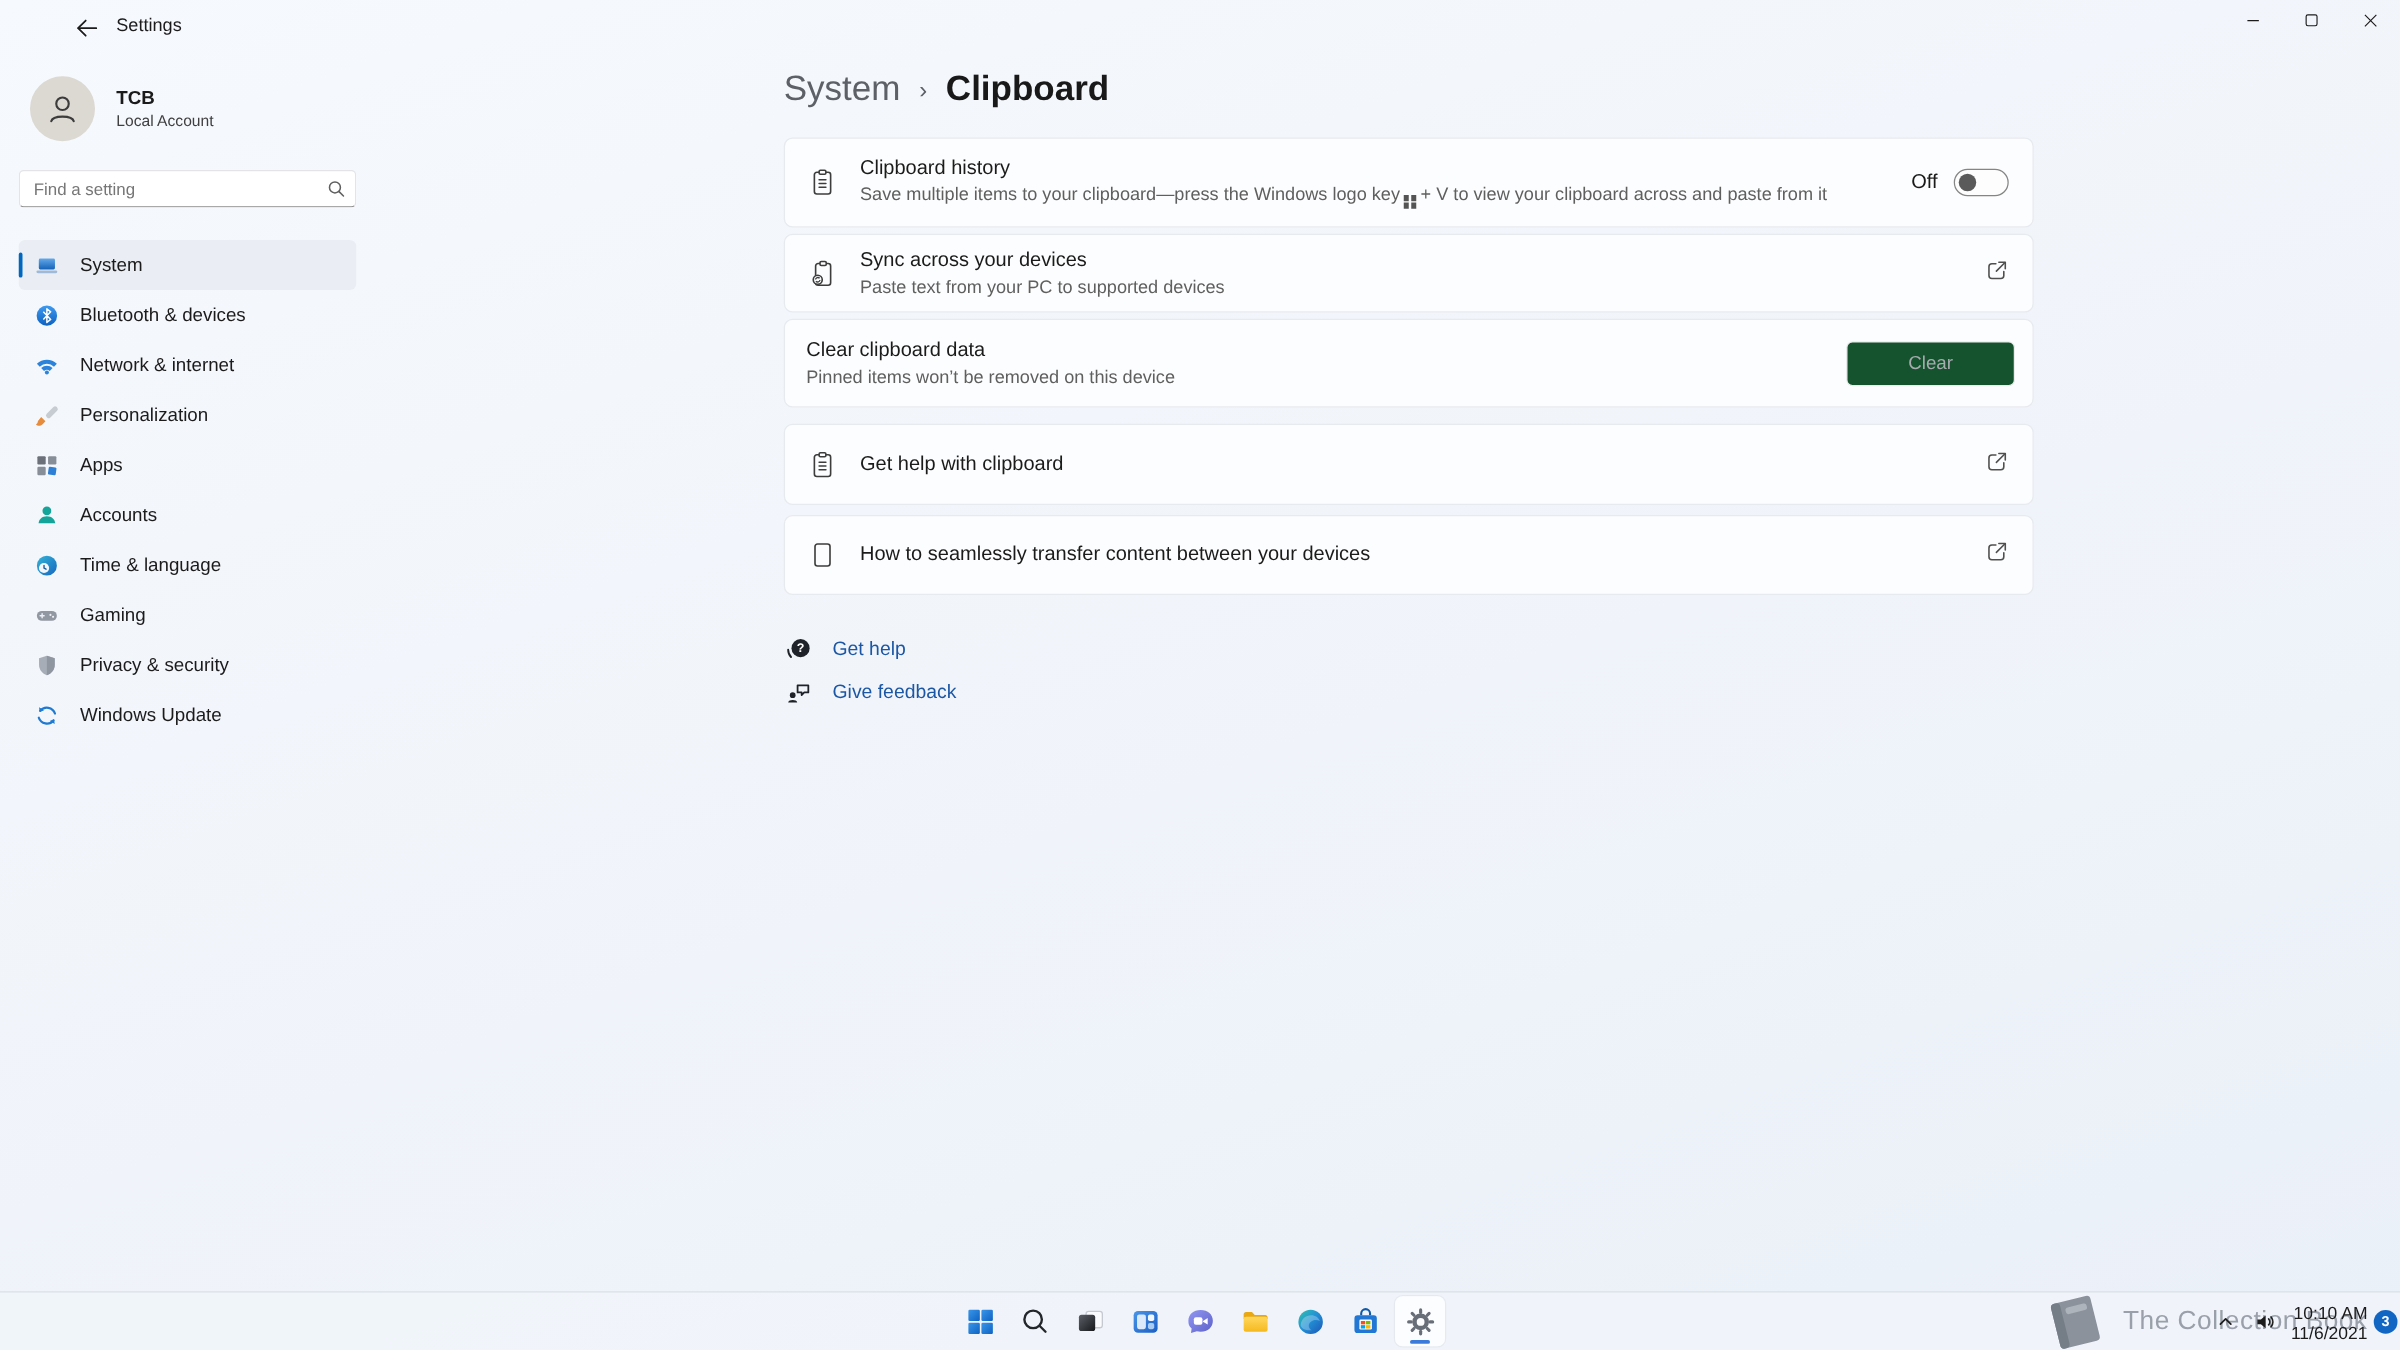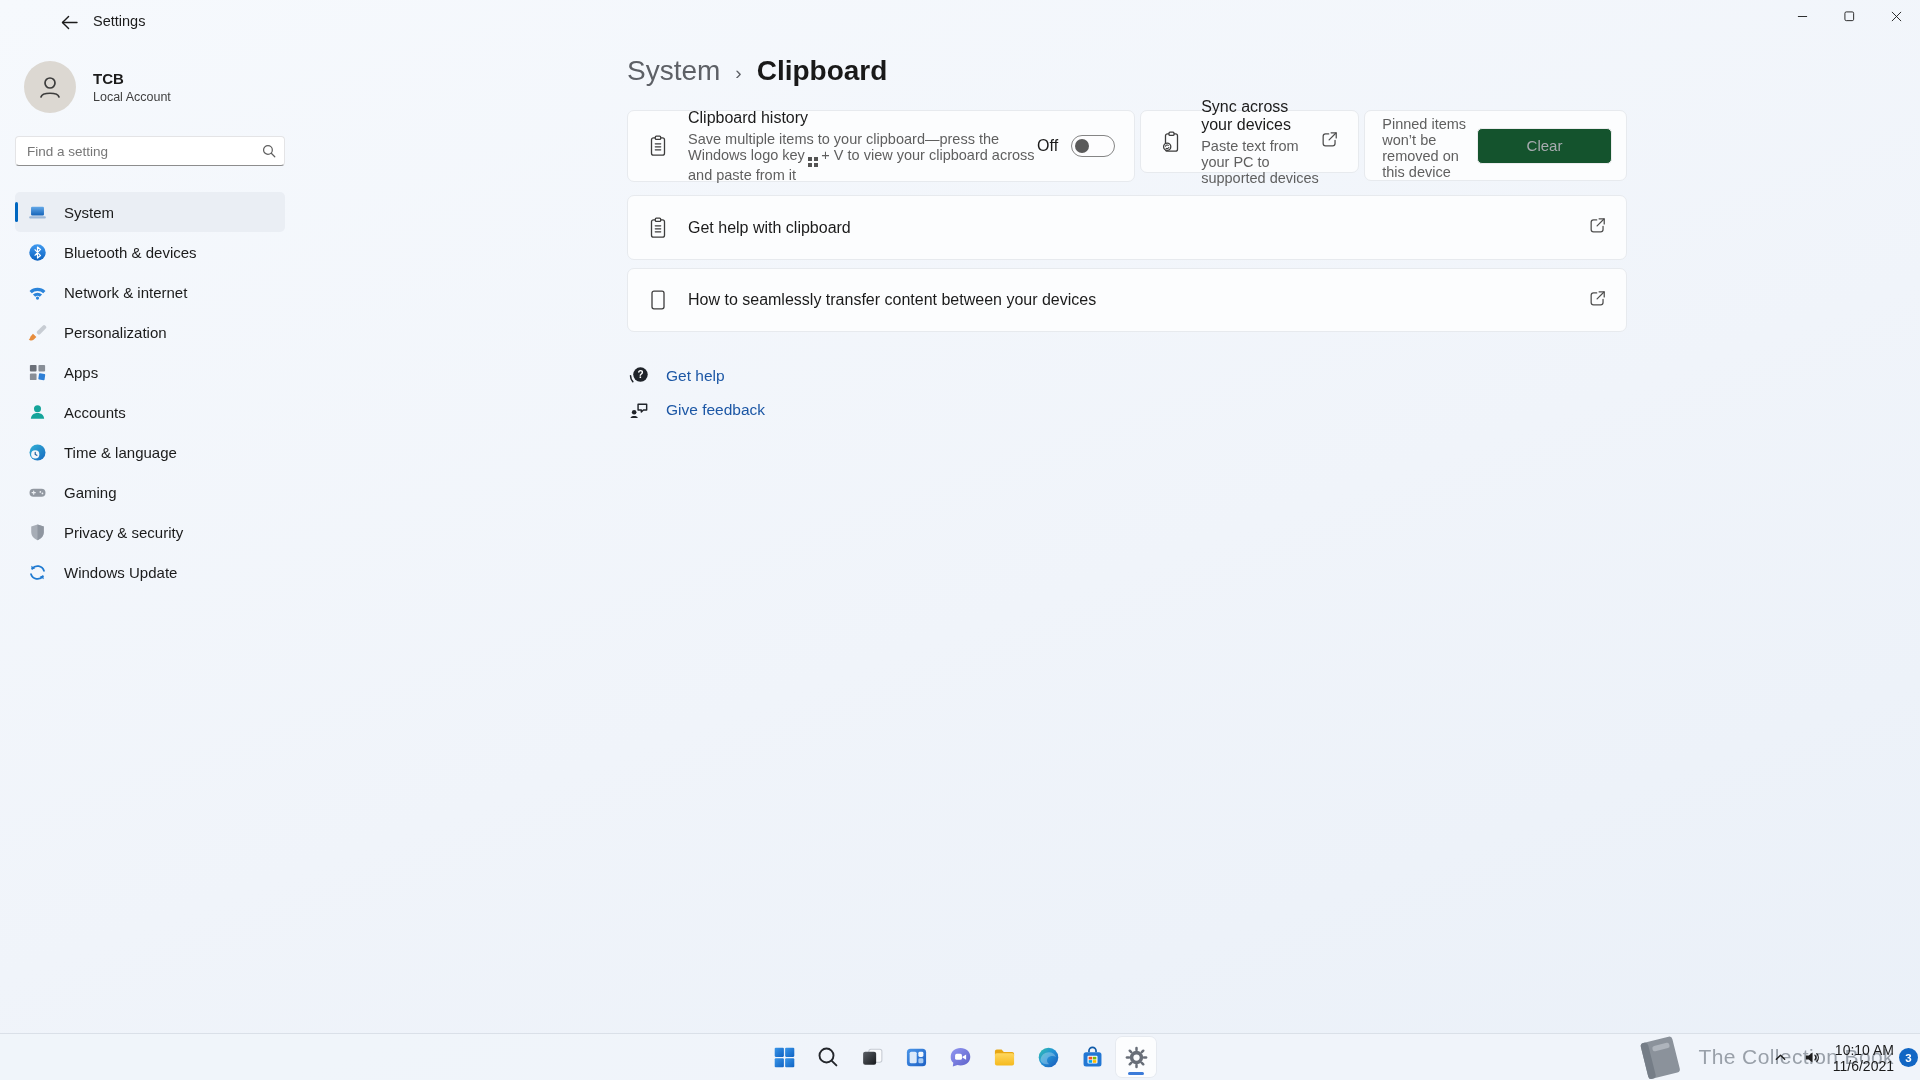--- a/index.html
+++ b/index.html
@@ -36,21 +36,21 @@
   .sel-bar { position:absolute; left:0; top:10px; width:3px; height:20px; border-radius:2px;
     background:#0067c0; }
   .nav-ico { width:20px; display:flex; justify-content:center; }
   .nav-label { font-size:15px; }
   
   .content { position:absolute; left:627px; top:42px; width:1000px; }
   .breadcrumb { margin-top:13px; display:flex; align-items:center; gap:15px; }
   .crumb-parent { font-size:28px; color:#5d6066; }
   .crumb-sep { font-size:19px; color:#5d6066; padding-top:3px; }
   .crumb-current { font-size:28px; font-weight:bold; color:#191919; }
-  .cards { margin-top:23px; display:flex; flex-direction:row; gap:5px; }
+  .cards { margin-top:23px; display:flex; flex-direction:column; gap:5px; }
   .card { background:#fcfdfe; border:1px solid #e7eaee; border-radius:7px; display:flex;
     align-items:center; padding-right:19px; }
   .card-ico { width:60px; display:flex; justify-content:center; flex:0 0 60px; }
   .card-body { flex:1; }
   .card-title { font-size:16px; color:#1b1b1b; }
   .card-desc { font-size:14.5px; color:#5f5f5f; margin-top:4px; }
   .toggle-wrap { display:flex; align-items:center; gap:13px; }
   .toggle-state { font-size:16px; }
   .toggle { width:44px; height:22px; border:1px solid #858585; border-radius:11px;
     position:relative; background:#fdfdfe; }
@@ -319,20 +319,21 @@
         <svg width="19" height="19" viewBox="0 0 24 24" fill="none" stroke="#4f4f4f" stroke-width="1.6" stroke-linecap="round" stroke-linejoin="round">
             <path d="M11 5H7a3 3 0 0 0-3 3v9a3 3 0 0 0 3 3h9a3 3 0 0 0 3-3v-4"></path>
             <path d="M14 3.5h6.5V10"></path>
             <path d="M20.2 3.8L11.5 12.5"></path>
           </svg>
       </span>
     </div>
 
     <div class="card" style="height:71px; padding-left:17px; padding-right:14px;">
       <div class="card-body">
+        <div class="card-title">Clear clipboard data</div>
         <div class="card-desc">Pinned items won’t be removed on this device</div>
       </div>
       <button class="clear-btn">Clear</button>
     </div>
   </div>
 
 
   <div class="related-cards">
     <div class="card" style="height:65px">
       <div class="card-ico">

